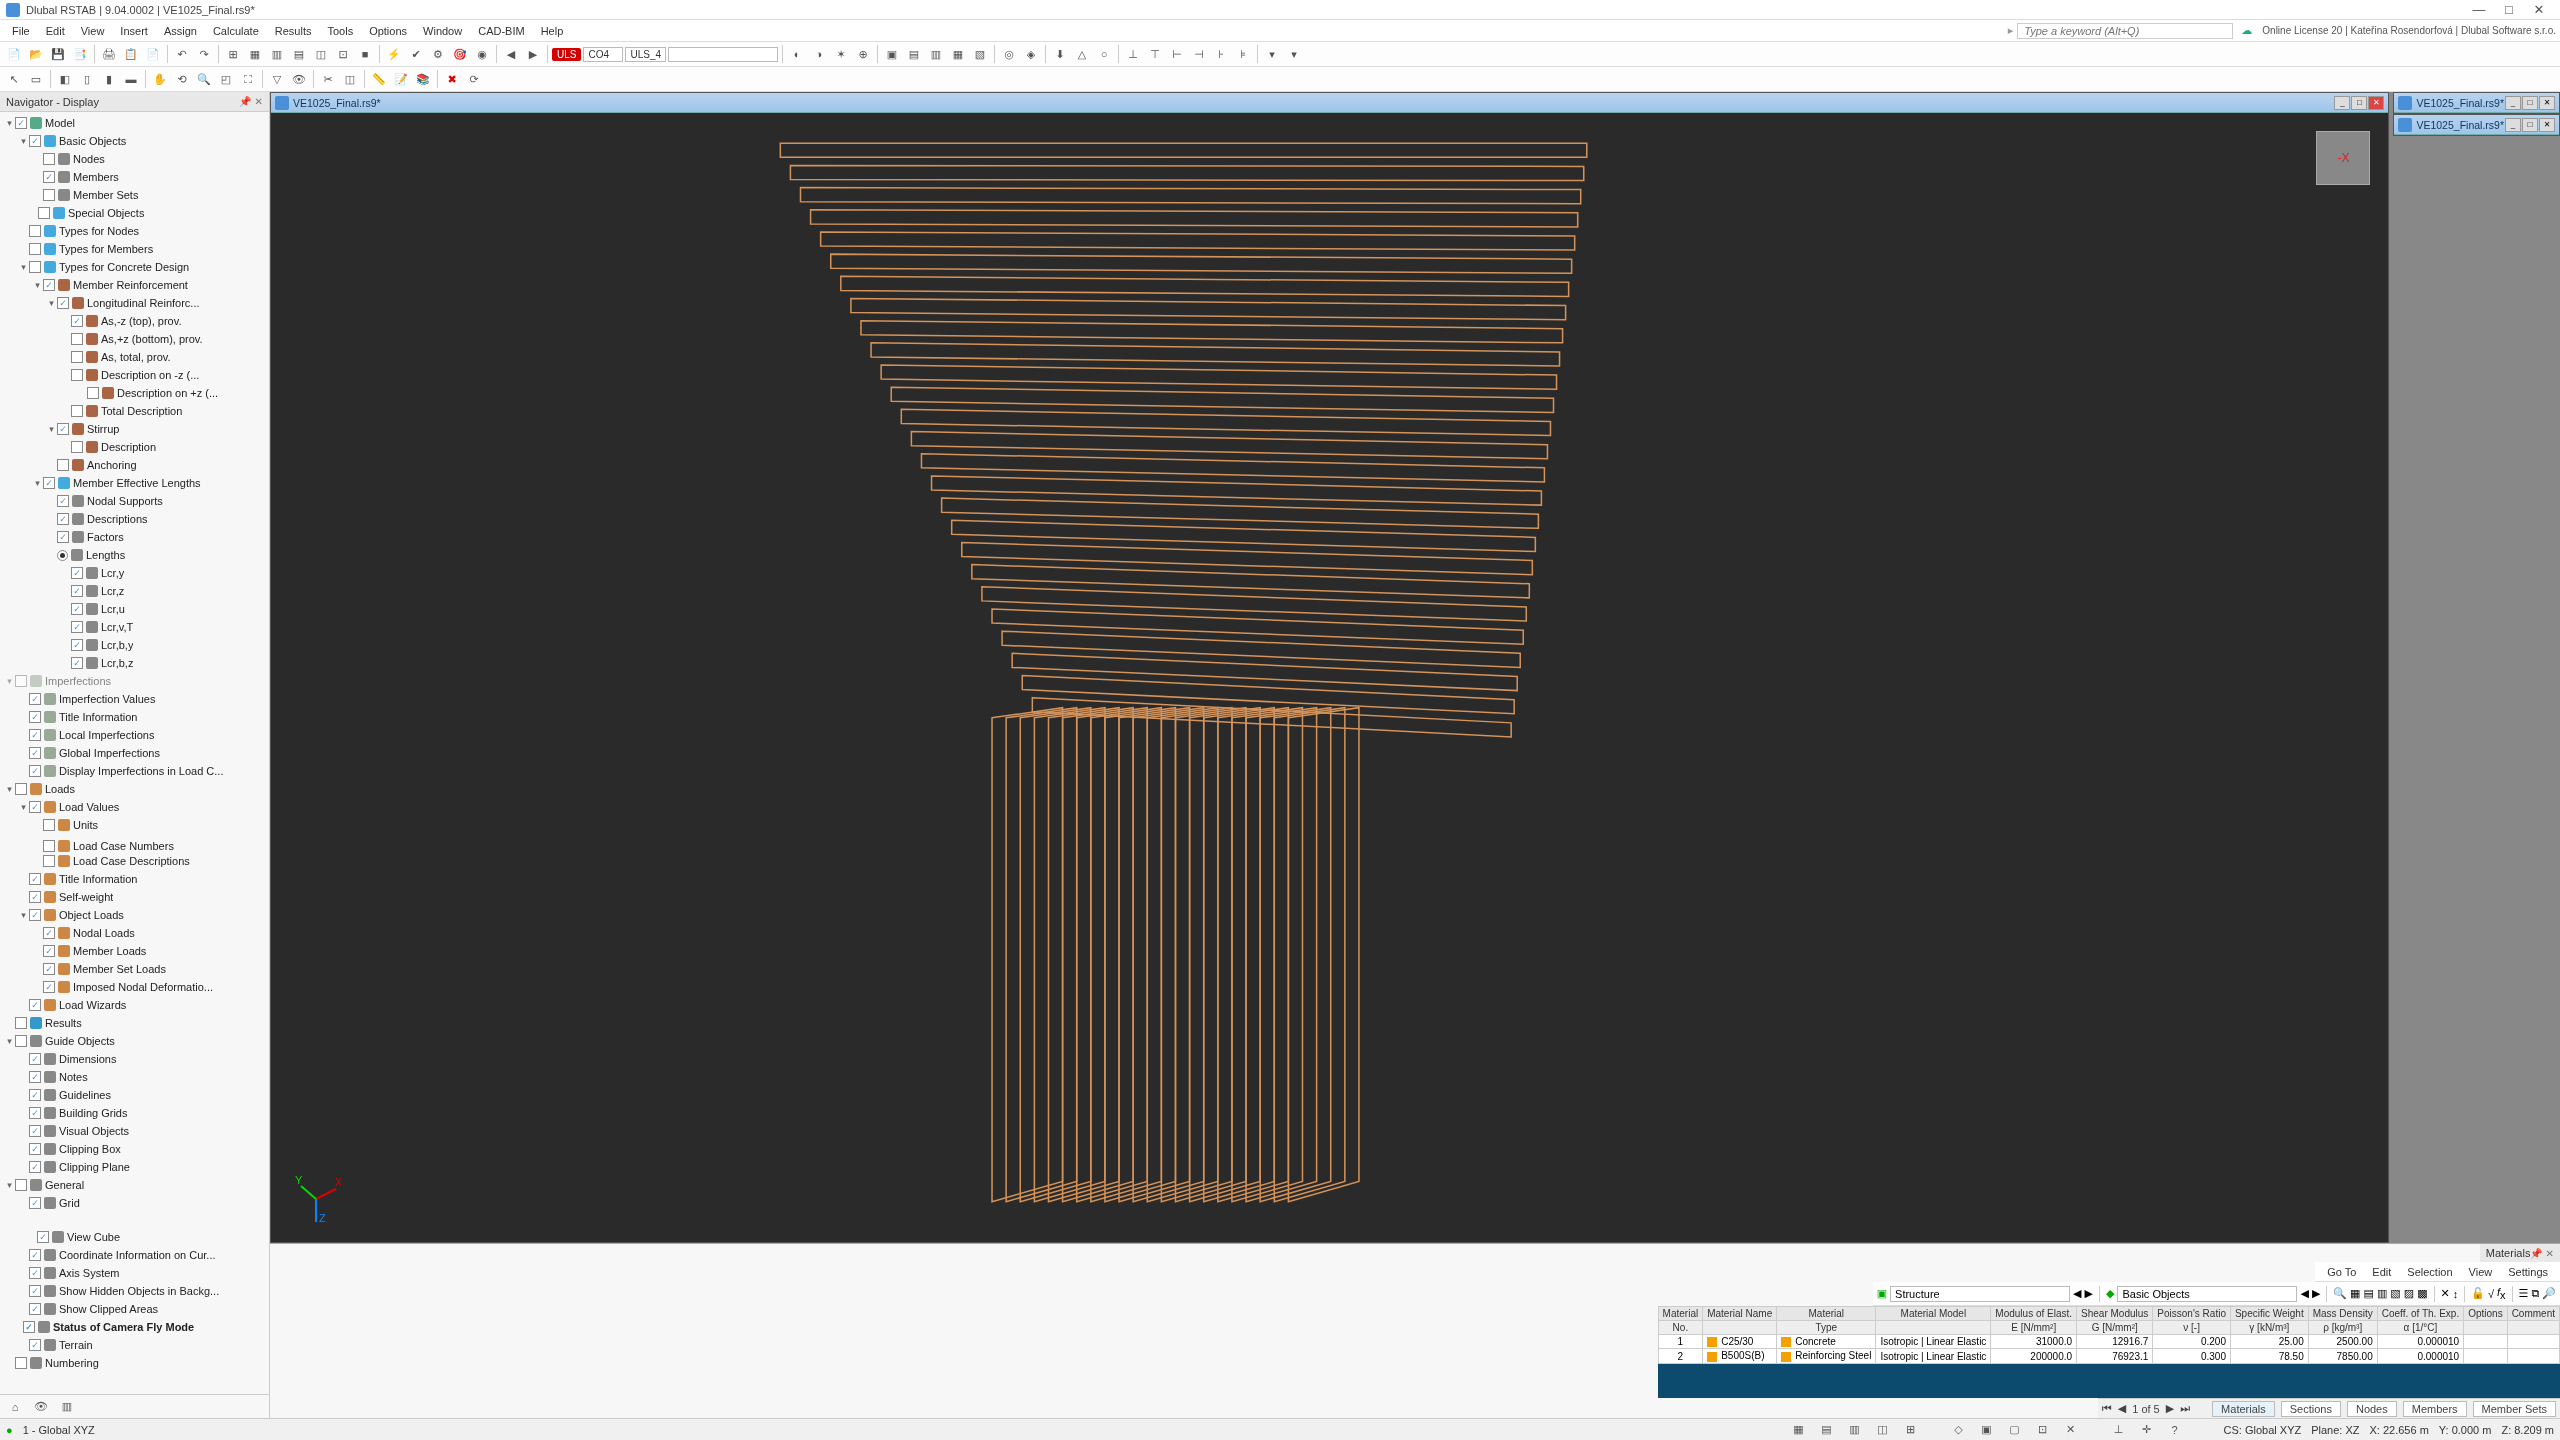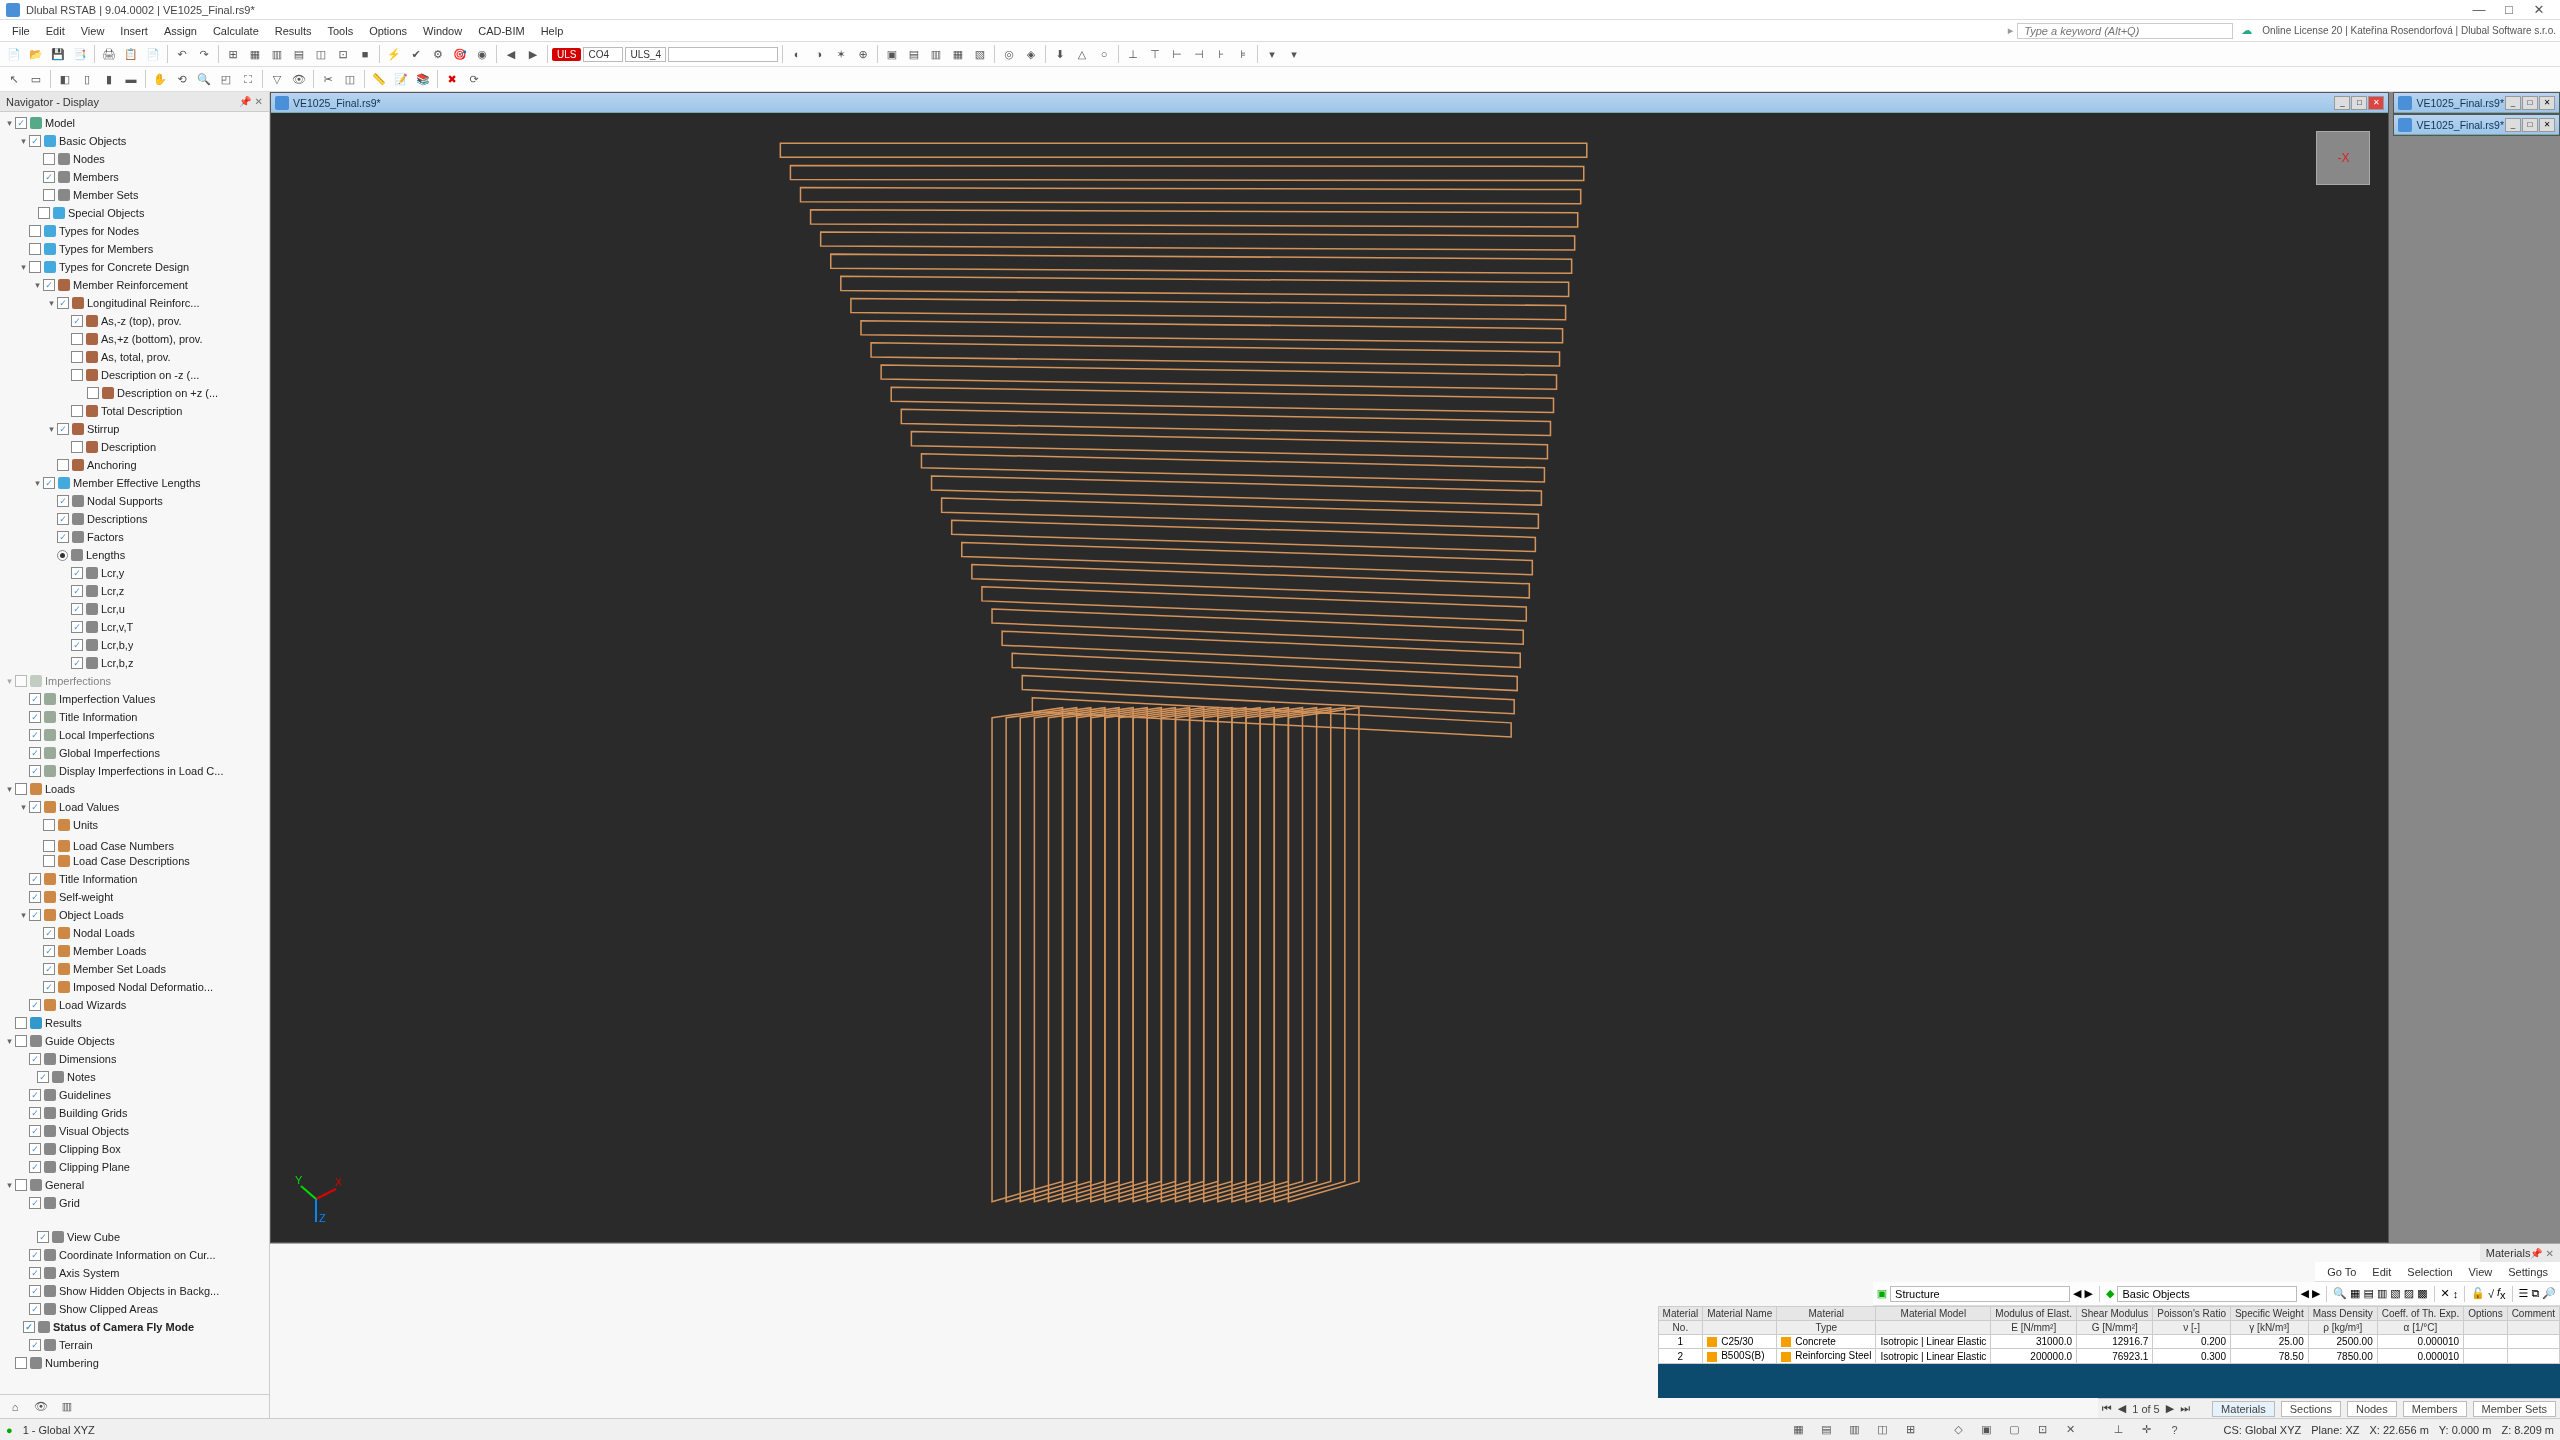--- a/index.html
+++ b/index.html
@@ -512,21 +512,21 @@
           <span class="chk"></span>
           <span class="ico" style="background: rgb(136, 136, 136);"></span>
           <span class="lbl">Guide Objects</span>
         </div>
         <div class="tree-row" style="padding-left: 18px;">
           <span class="tw"></span>
           <span class="chk c"></span>
           <span class="ico" style="background: rgb(136, 136, 136);"></span>
           <span class="lbl">Dimensions</span>
         </div>
-        <div class="tree-row" style="padding-left: 18px; margin-left: 8px;">
+        <div class="tree-row" style="padding-left: 18px;">
           <span class="tw"></span>
           <span class="chk c"></span>
           <span class="ico" style="background: rgb(136, 136, 136);"></span>
           <span class="lbl">Notes</span>
         </div>
         <div class="tree-row" style="padding-left: 18px;">
           <span class="tw"></span>
           <span class="chk c"></span>
           <span class="ico" style="background: rgb(136, 136, 136);"></span>
           <span class="lbl">Guidelines</span>

